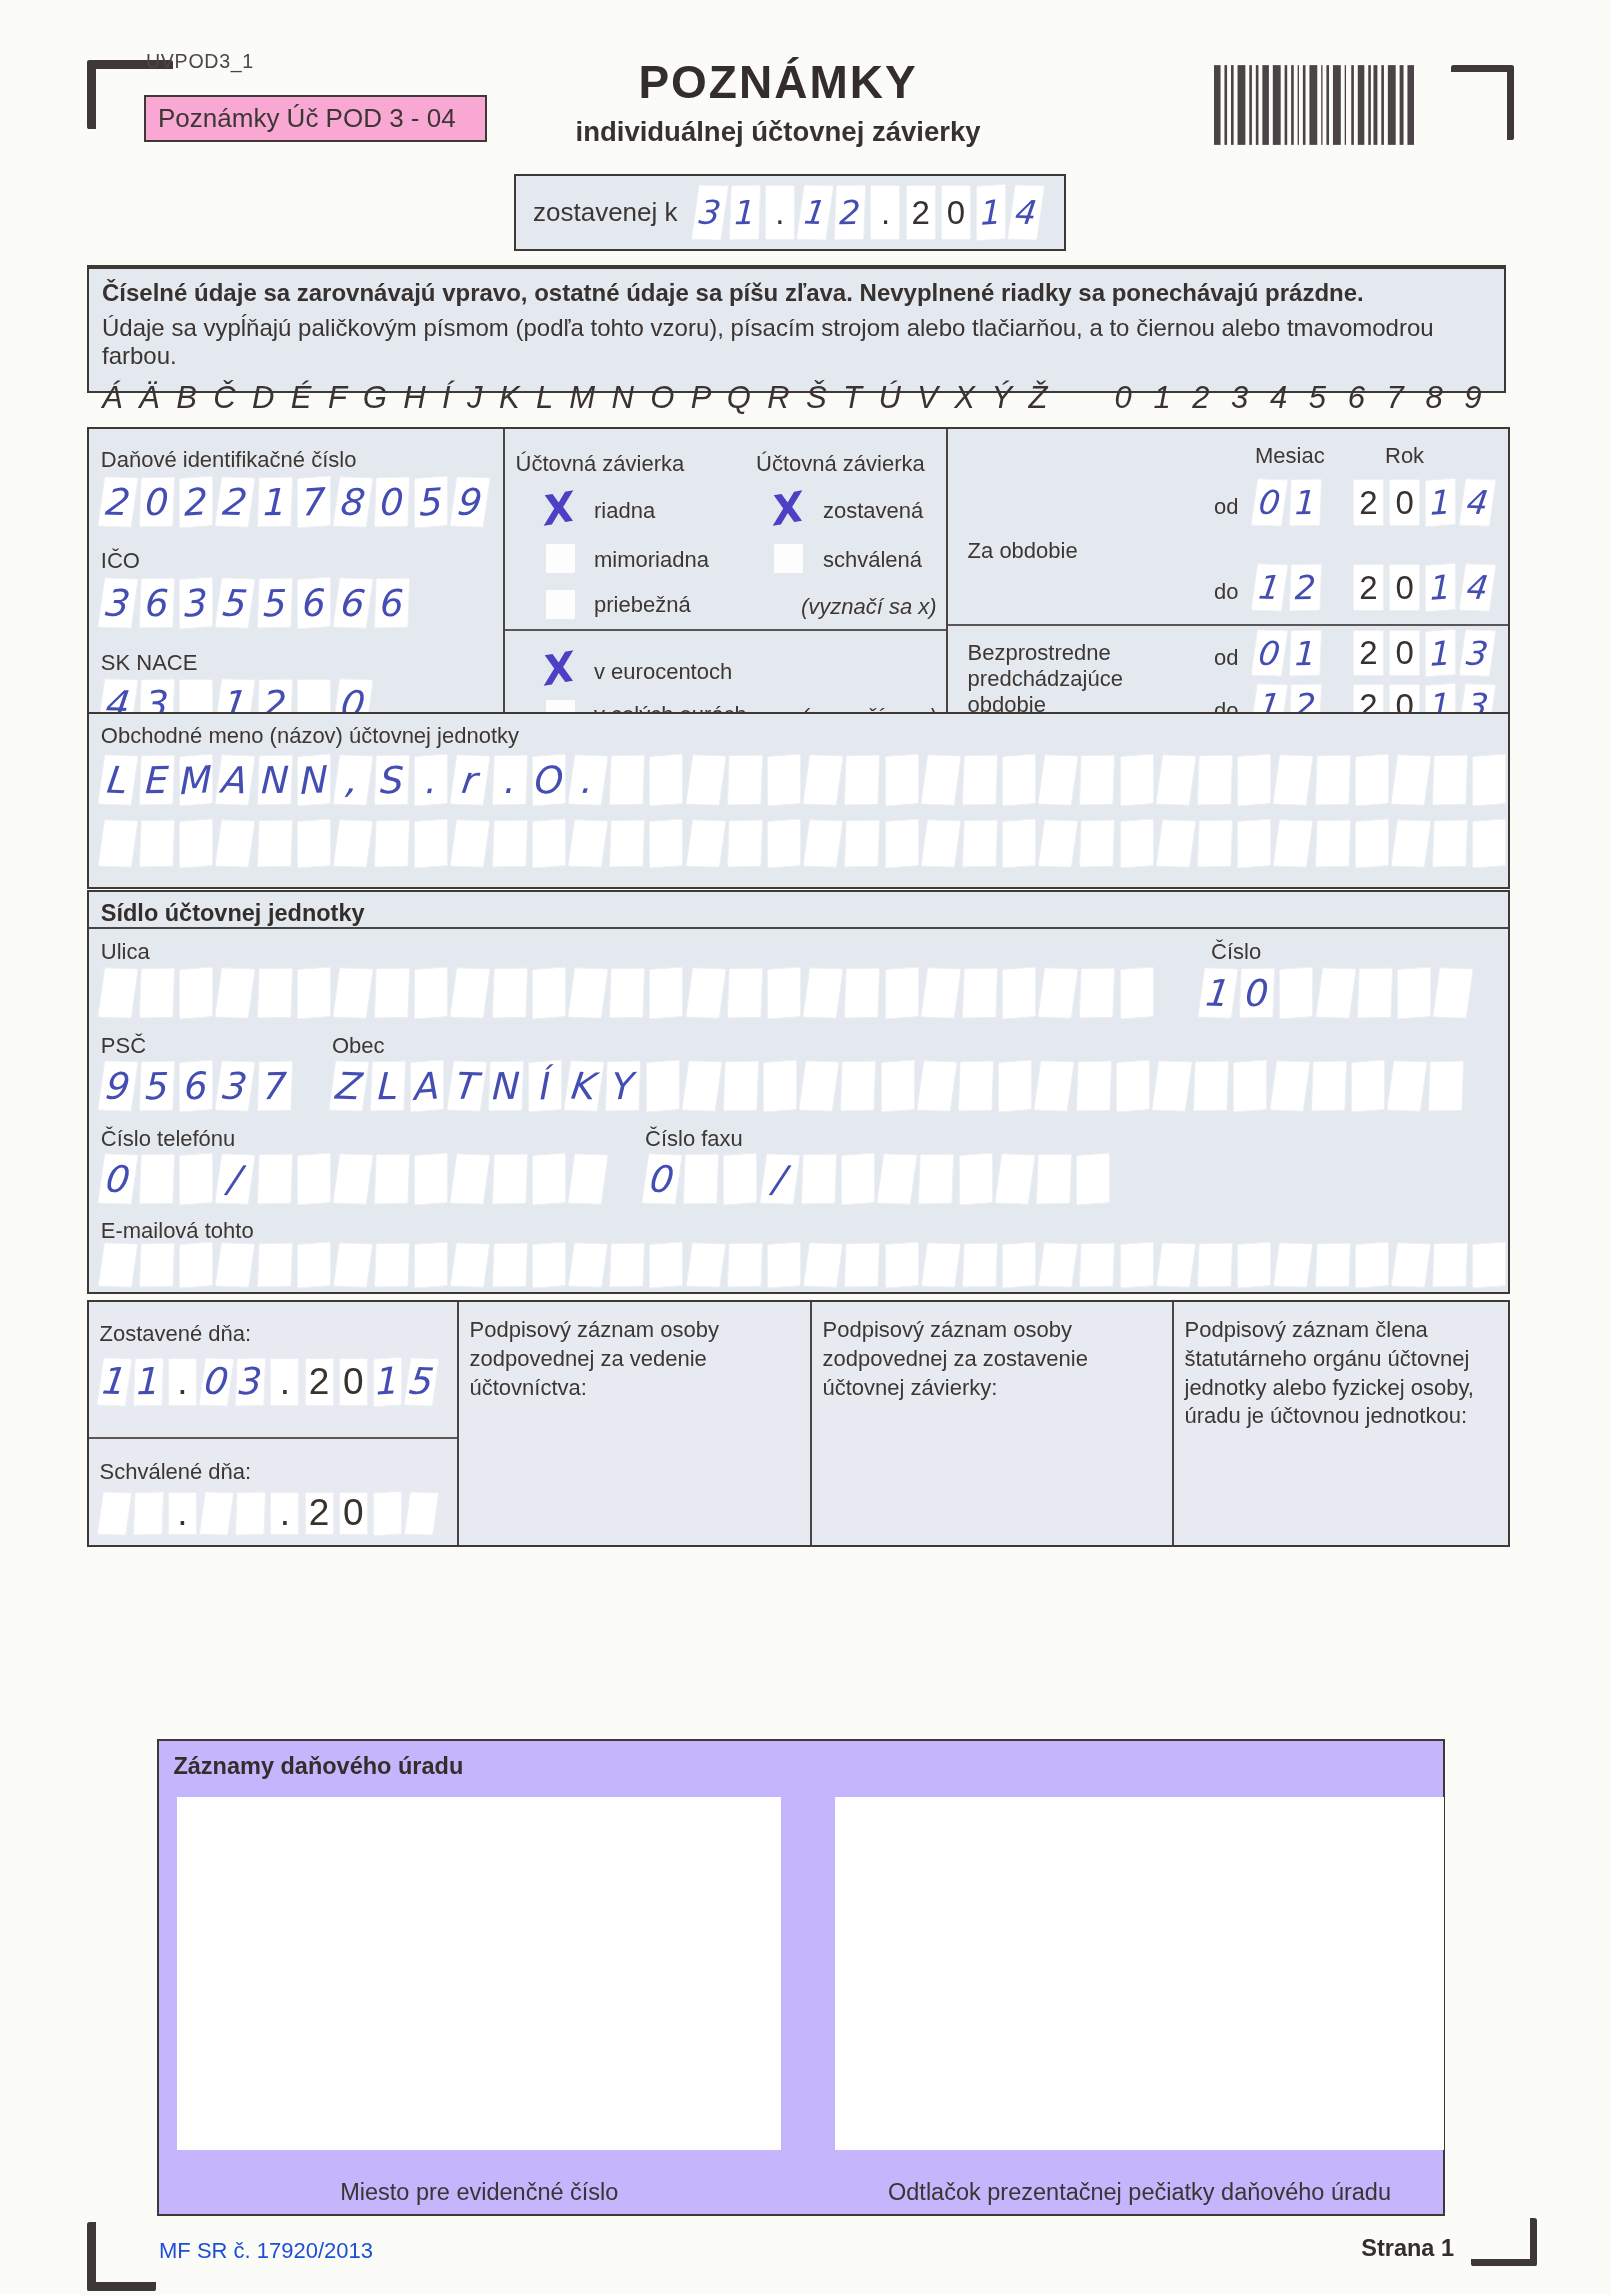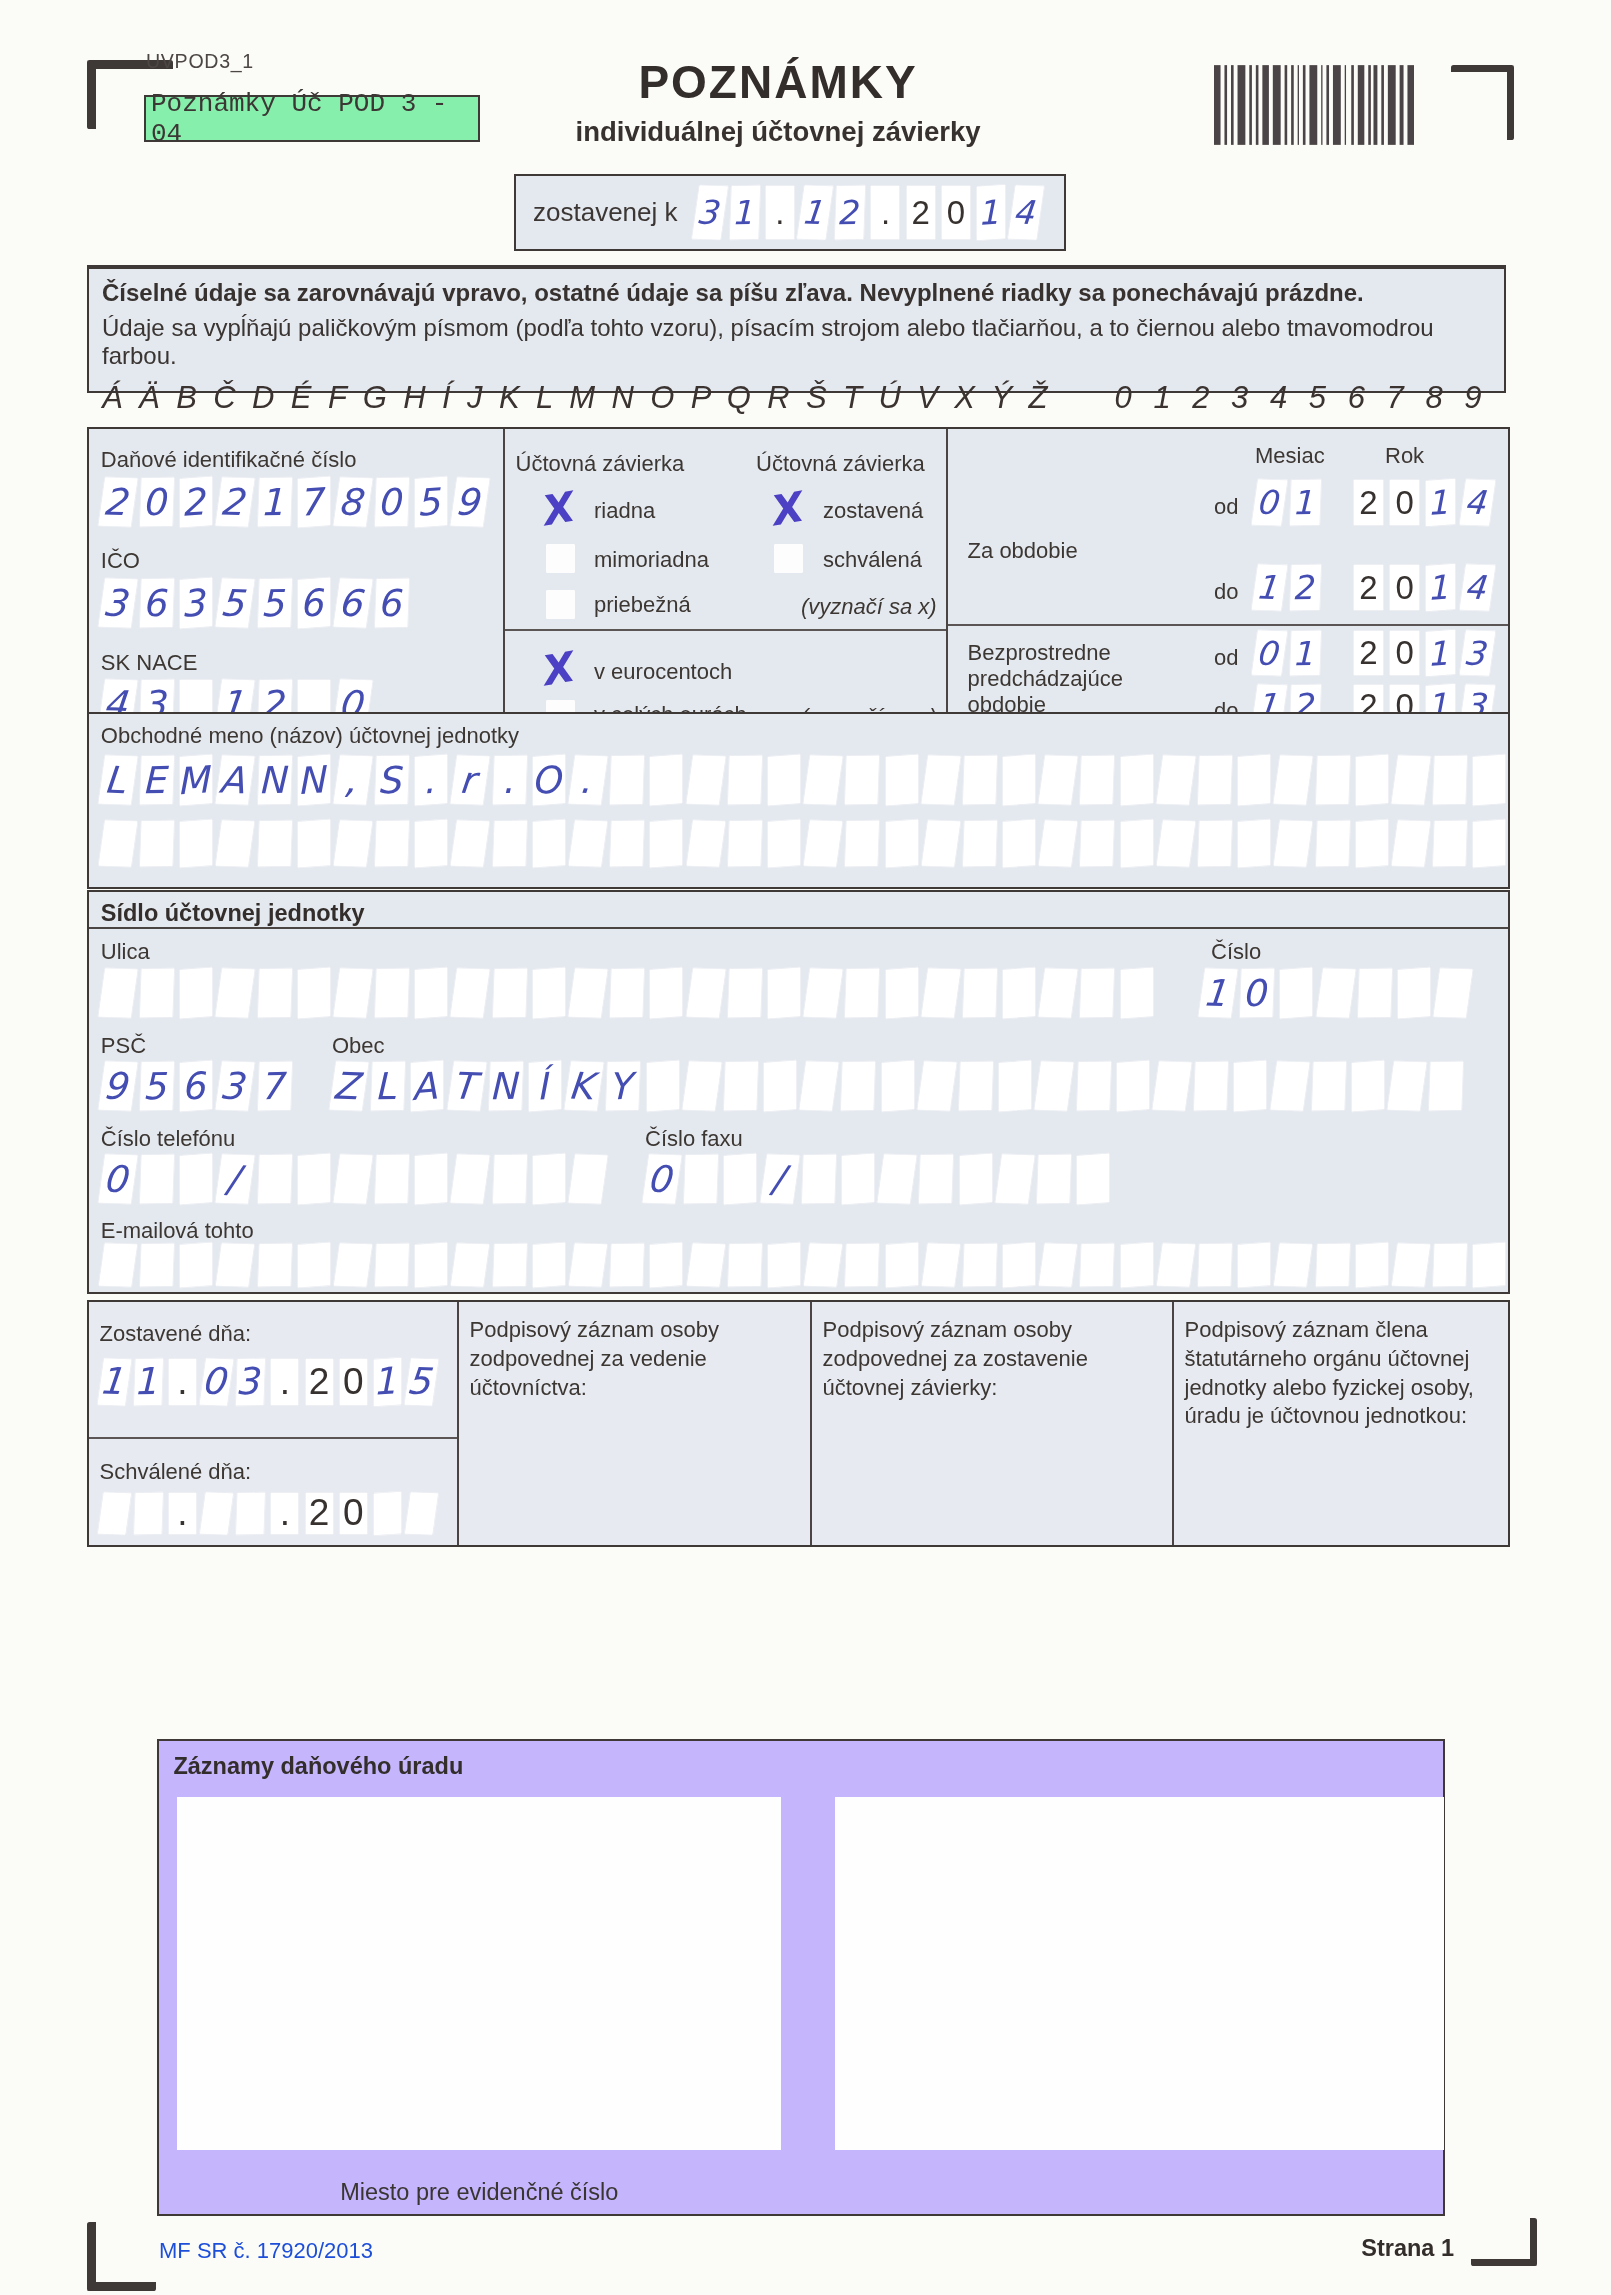--- a/index.html
+++ b/index.html
@@ -7,21 +7,21 @@
         font-family:"Liberation Sans",sans-serif;color:#37322f;overflow:hidden;}
   
   .corner{position:absolute;border:0 solid #3e3836;}
   .c-tl{left:87px;top:60px;width:77px;height:60px;border-top-width:9.2px;border-left-width:9.2px;border-radius:2.6px;}
   .c-tr{left:1451px;top:65px;width:56px;height:68px;border-top-width:7.8px;border-right-width:7.8px;border-radius:2.6px;}
   .c-bl{left:87px;top:2222px;width:60px;height:60px;border-bottom-width:9.2px;border-left-width:9.2px;border-radius:2.6px;}
   .c-br{left:1471px;top:2218px;width:59px;height:41px;border-bottom-width:7.8px;border-right-width:7.8px;border-radius:2.6px;}
 
   .formcode{position:absolute;left:146px;top:50px;font-size:19.6px;color:#4c4745;letter-spacing:0.7px;}
   .codebox{position:absolute;left:144px;top:95px;width:327px;height:43px;border:2.6px solid #3e3836;
-           background:#86efac;display:flex;align-items:center;padding-left:5px;font-size:26px;color:#3c3734;font-family:Liberation Mono, monospace;}
+           background:#f9a8d4;display:flex;align-items:center;padding-left:12px;font-size:26px;color:#3c3734;}
   .title{position:absolute;left:497px;top:55px;width:562px;text-align:center;font-size:46px;font-weight:bold;
          letter-spacing:2px;color:#332e2c;}
   .subtitle{position:absolute;left:497px;top:116px;width:562px;text-align:center;font-size:27.5px;font-weight:bold;color:#37322f;}
   .barcode{position:absolute;left:1214px;top:65px;}
 
   .zbox{position:absolute;left:514px;top:174px;width:548px;height:73px;border:2.6px solid #3e3836;
         background:#e4e8ef;display:flex;align-items:center;}
   .zbox .lbl{font-size:26px;margin:0 17px 0 17px;color:#3c3734;white-space:nowrap;}
 
   
@@ -554,19 +554,20 @@
     <div class="sigcol">
       <div class="head">Podpisový záznam člena štatutárneho orgánu účtovnej jednotky alebo fyzickej osoby, úradu je účtovnou jednotkou:</div>
     </div>
   </div>
 
   <div class="taxbox">
     <div class="heading secthead">Záznamy daňového úradu</div>
     <div class="whitebox" style="left:18.3px;width:604px"></div>
     <div class="whitebox" style="left:676px;width:609px"></div>
     <div class="caption" style="left:18.3px;width:604px">Miesto pre evidenčné číslo</div>
+    <div class="caption" style="left:676px;width:609px">Odtlačok prezentačnej pečiatky daňového úradu</div>
   </div>
 
   <div class="footer-l">MF SR č. 17920/2013</div>
   <div class="footer-r">Strana 1</div>
 
 </div>
 
 
 </body></html>

